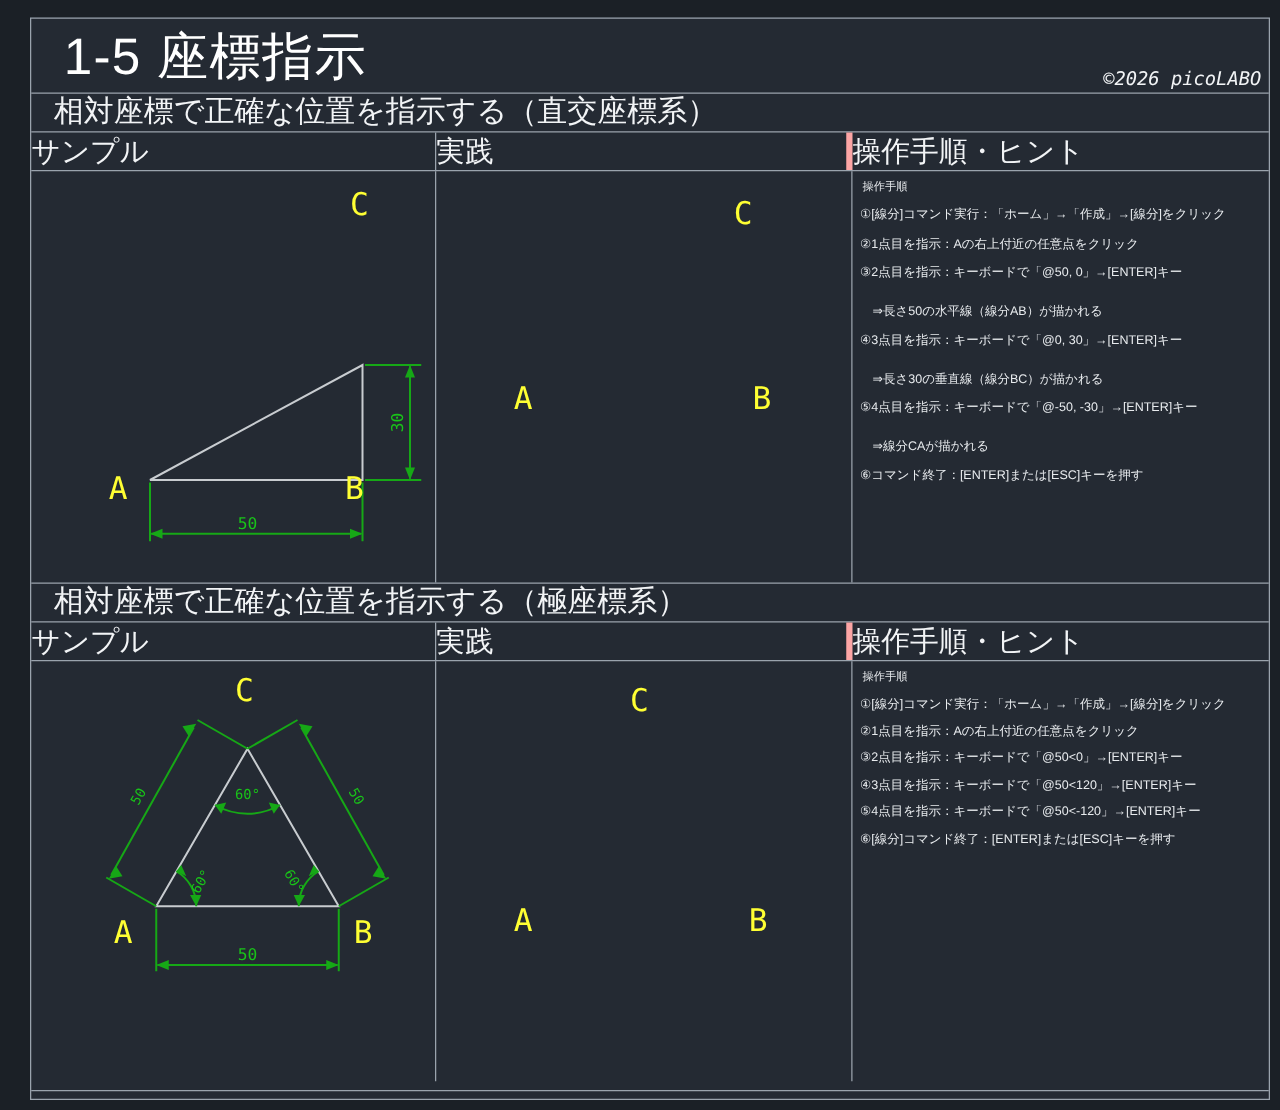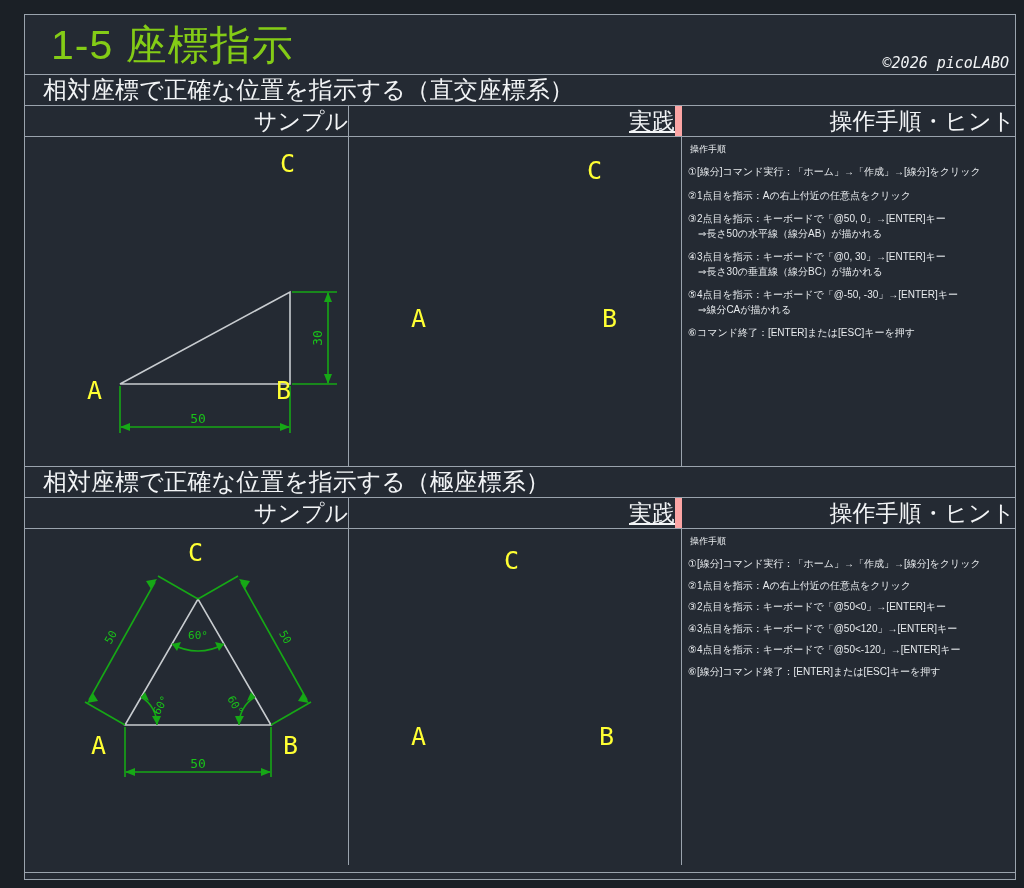--- a/index.html
+++ b/index.html
@@ -23,21 +23,21 @@
     position:relative;
     height:60px;
     border-bottom:1px solid #9aa3ad;
     box-sizing:border-box;
   }
   .title-text{
     position:absolute;
     left:26px; top:-1px;
     font-size:41px;
     line-height:62px;
-    color:#84cc16;
+    color:#ffffff;
     letter-spacing:1px;
     white-space:nowrap;
   }
   .copyright{
     position:absolute;
     right:6px; bottom:2px;
     font-family:"DejaVu Sans Mono","Liberation Mono",monospace;
     font-size:15px;
     color:#f2f4f6;
     white-space:nowrap;
@@ -58,27 +58,27 @@
   .col-head-row{
     display:flex;
     height:31px;
     border-bottom:1px solid #9aa3ad;
     box-sizing:border-box;
   }
   .col-head{
     font-size:23px;
     line-height:30px;
     color:#f2f4f6;
-    text-align:right;
+    text-align:left;
     box-sizing:border-box;
     overflow:hidden;
     white-space:nowrap;
   }
   .c-sample{width:324px;border-right:1px solid #9aa3ad;}
-  .c-practice{width:333px;border-right:7px solid #fca5a5;text-decoration:underline;}
+  .c-practice{width:333px;border-right:5px solid #fca5a5;}
   .c-hint{width:333px;}
 
   .body-row{
     display:flex;
     box-sizing:border-box;
     border-bottom:1px solid #9aa3ad;
   }
   .cell{
     box-sizing:border-box;
     position:relative;
@@ -98,21 +98,21 @@
     font-size:10px;
     color:#e8ebee;
     margin:0 0 11px 2px;
     line-height:1.25;
     white-space:nowrap;
   }
   .hint-step.compact{margin-bottom:9px;}
   .hint-sub{
     display:block;
     padding-left:10px;
-    margin-top:2px;
+    margin-top:18px;
   }
   
   svg{display:block;}
   .lbl{
     fill:#ffff33;
     font-family:"DejaVu Sans Mono","Liberation Mono",monospace;
     font-size:25px;
   }
   .dimtxt{
     fill:#19c219;

